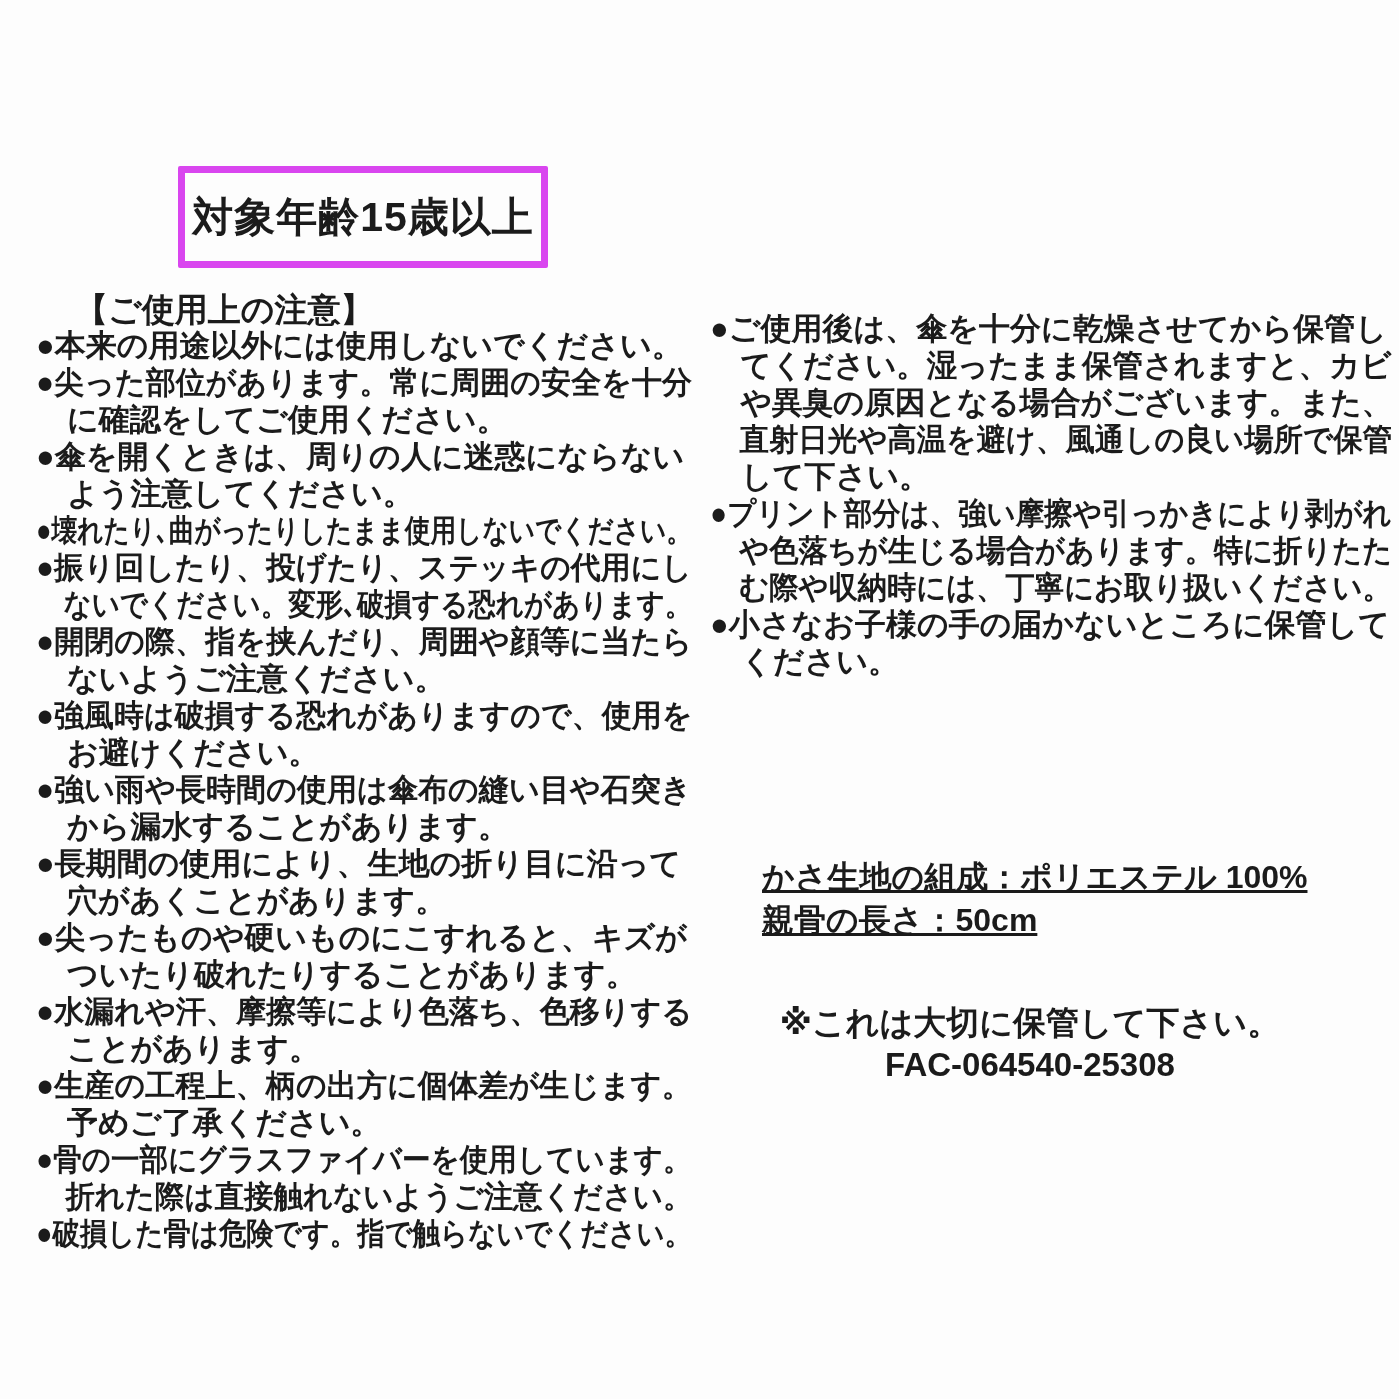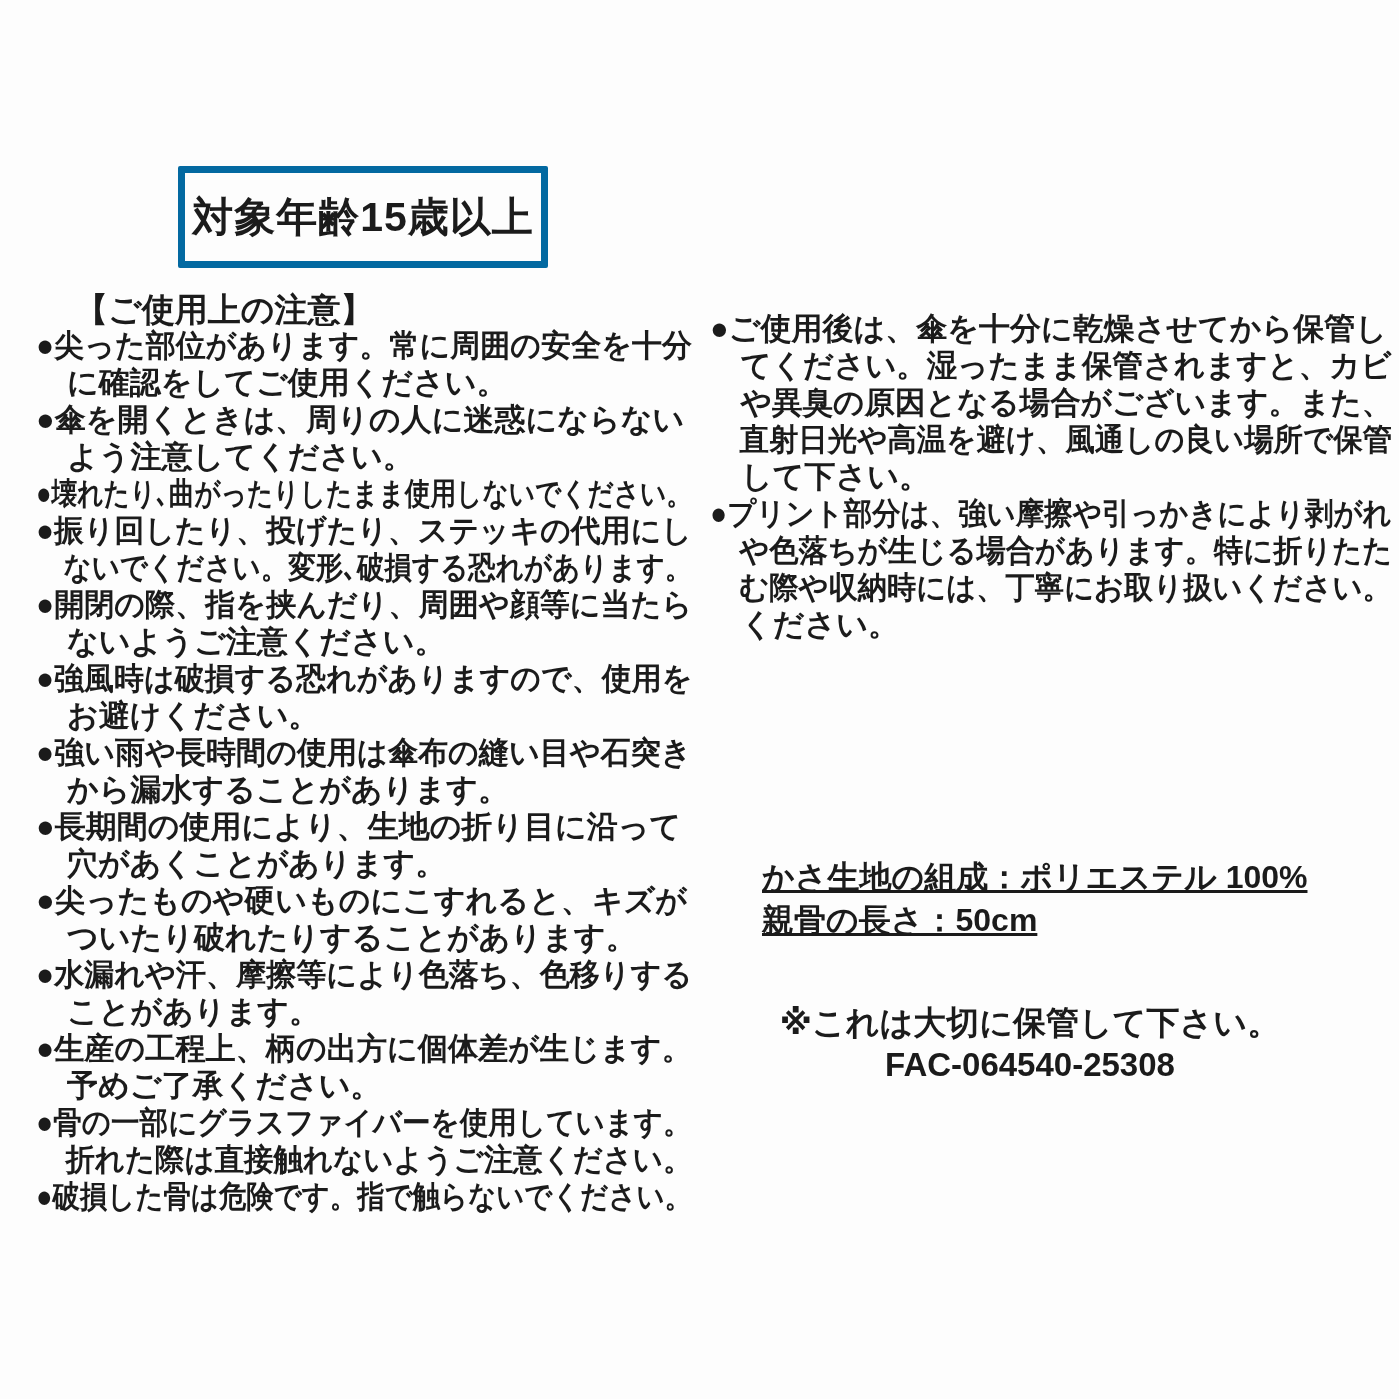--- a/index.html
+++ b/index.html
@@ -7,21 +7,21 @@
     width:1399px;height:1399px;
     background:#fdfdfd;
     font-family:"Liberation Sans","DejaVu Sans",sans-serif;
     color:#1b1b1b;
     overflow:hidden;
     position:relative;
   }
   .page{position:absolute;left:0;top:0;width:1399px;height:1399px;background:#fdfdfd;}
   .age-box{
     position:absolute;left:178px;top:166px;width:356px;height:88px;
-    border:7px solid #0369a1;border-radius:2px;
+    border:7px solid #d946ef;border-radius:2px;
     display:flex;align-items:center;justify-content:center;
     background:#fdfdfd;
   }
   .age-box .label{
     font-size:41px;font-weight:bold;letter-spacing:1px;white-space:nowrap;
   }
   .sec-heading{
     position:absolute;
     font-size:33px;font-weight:bold;white-space:nowrap;margin-left:33px;
   }
@@ -52,20 +52,21 @@
 
 <div class="page">
 
   <div class="age-box">
     <span class="label">対象年齢15歳以上</span>
   </div>
 
   <div class="sec-heading heading-usage">【ご使用上の注意】</div>
 
   <div class="lines lines-usage">
+      <div class="line">●本来の用途以外には使用しないでください。</div>
       <div class="line" style="transform: scaleX(0.968981);">●尖った部位があります。常に周囲の安全を十分</div>
       <div class="line">　に確認をしてご使用ください。</div>
       <div class="line">●傘を開くときは、周りの人に迷惑にならない</div>
       <div class="line">　よう注意してください。</div>
       <div class="line" style="transform: scaleX(0.828283);">●壊れたり､曲がったりしたまま使用しないでください。</div>
       <div class="line" style="transform: scaleX(0.964706);">●振り回したり、投げたり、ステッキの代用にし</div>
       <div class="line" style="transform: scaleX(0.887686);">　ないでください。変形､破損する恐れがあります。</div>
       <div class="line" style="transform: scaleX(0.970414);">●開閉の際、指を挟んだり、周囲や顔等に当たら</div>
       <div class="line">　ないようご注意ください。</div>
       <div class="line" style="transform: scaleX(0.967552);">●強風時は破損する恐れがありますので、使用を</div>
@@ -88,20 +89,21 @@
 
   <div class="lines lines-storage">
       <div class="line">●ご使用後は、傘を十分に乾燥させてから保管し</div>
       <div class="line" style="transform: scaleX(0.982709);">　てください。湿ったまま保管されますと、カビ</div>
       <div class="line" style="transform: scaleX(0.986975);">　や異臭の原因となる場合がございます。また、</div>
       <div class="line" style="transform: scaleX(0.949861);">　直射日光や高温を避け、風通しの良い場所で保管</div>
       <div class="line">　して下さい。</div>
       <div class="line" style="transform: scaleX(0.9179);">●プリント部分は、強い摩擦や引っかきにより剥がれ</div>
       <div class="line" style="transform: scaleX(0.943292);">　や色落ちが生じる場合があります。特に折りたた</div>
       <div class="line" style="transform: scaleX(0.944598);">　む際や収納時には、丁寧にお取り扱いください。</div>
+      <div class="line">●小さなお子様の手の届かないところに保管して</div>
       <div class="line">　ください。</div>
     </div>
 
   <div class="specs">
       <div class="line">かさ生地の組成：ポリエステル 100%</div>
       <div class="line">親骨の長さ：50cm</div>
     </div>
 
   <div class="note">
     <div class="line">※これは大切に保管して下さい。</div>

